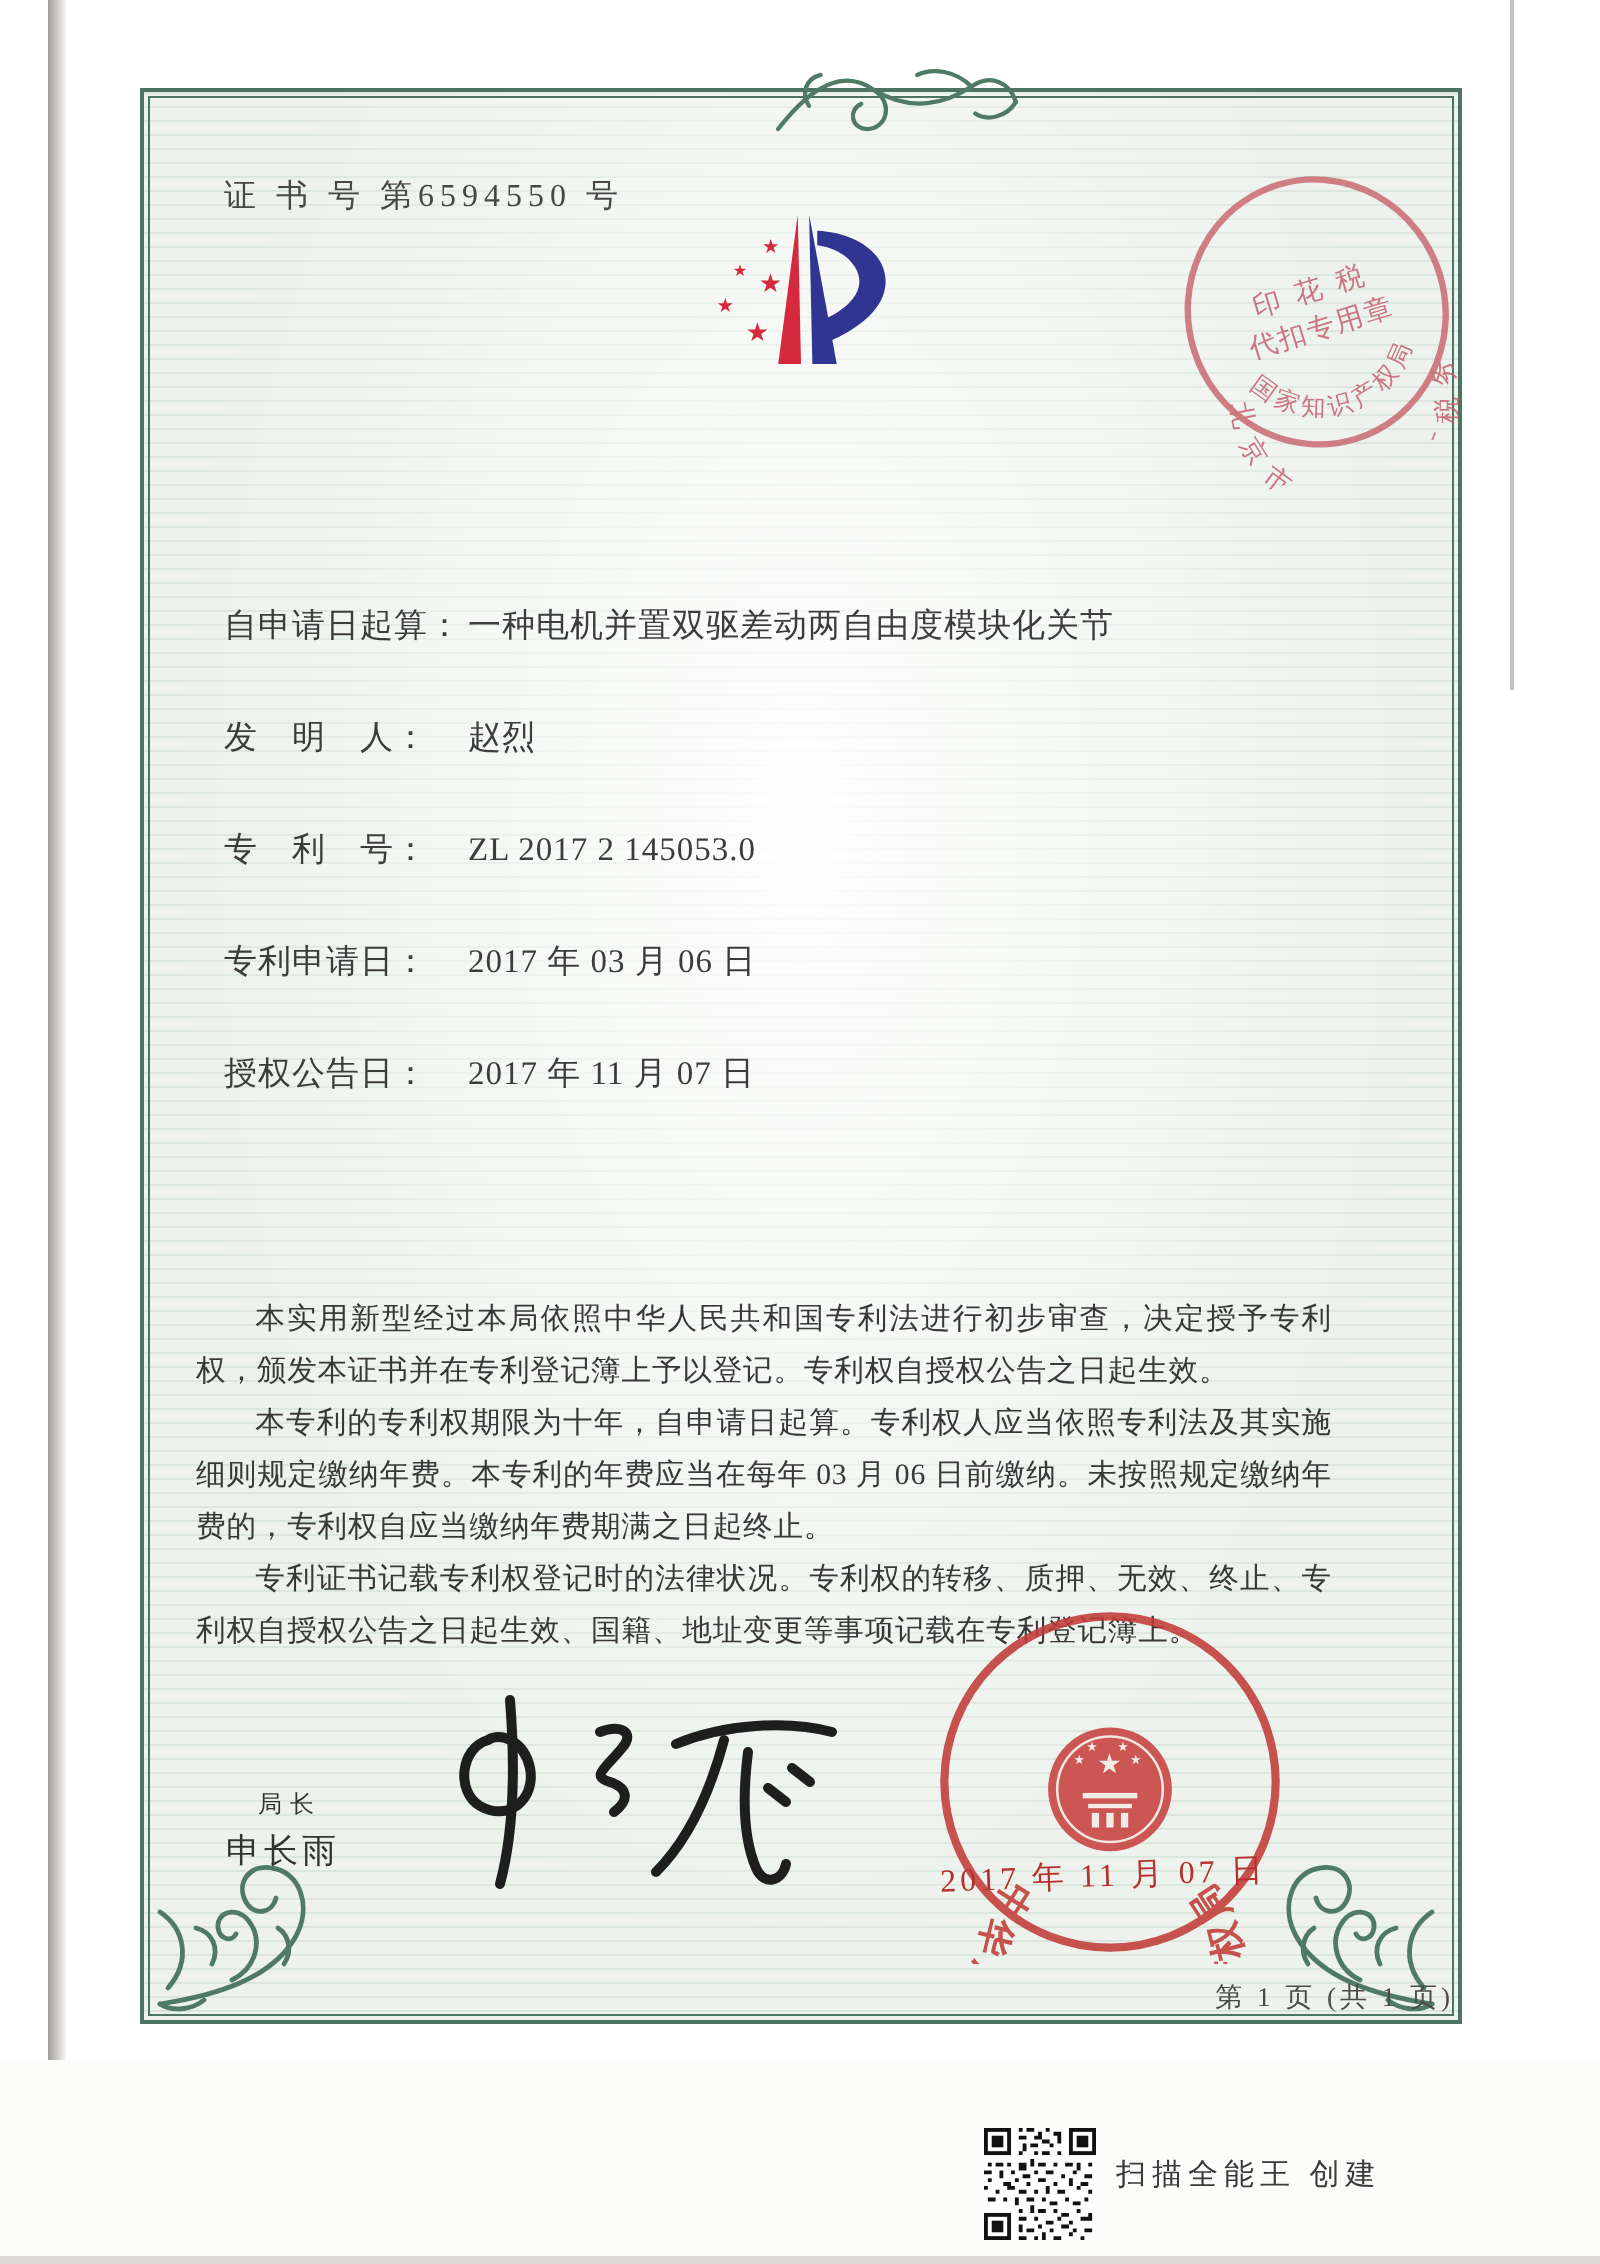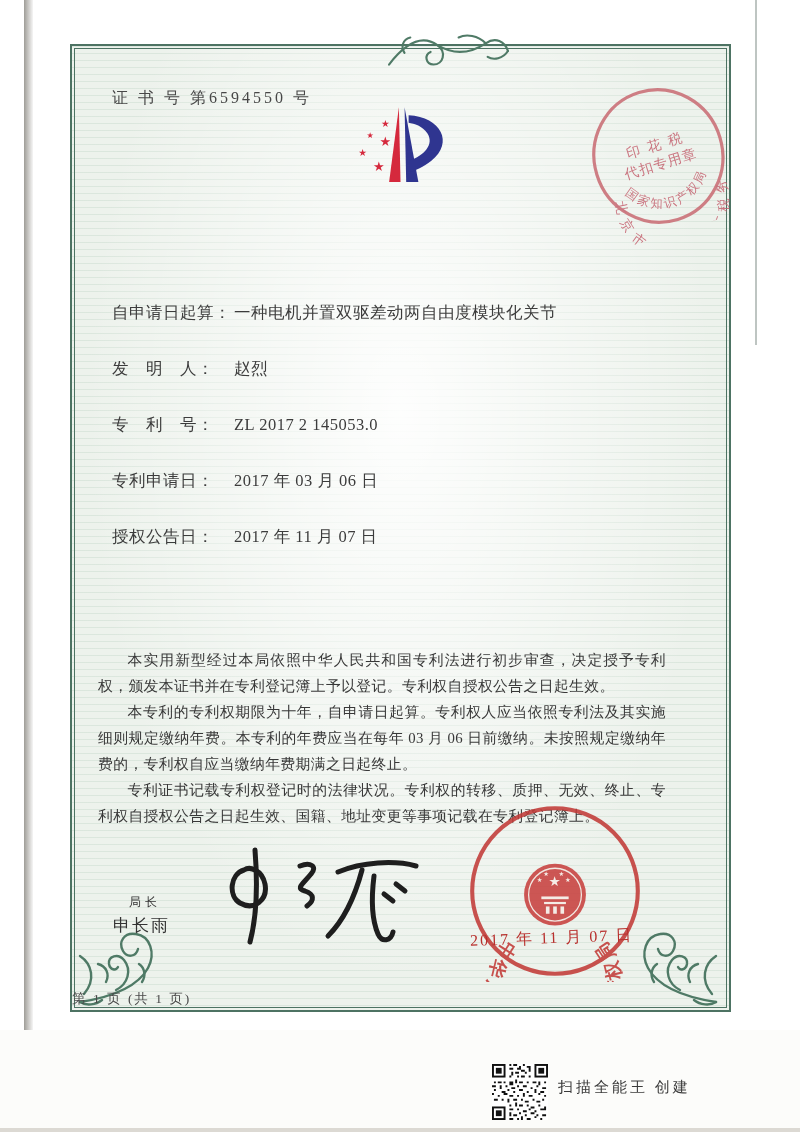--- a/index.html
+++ b/index.html
@@ -45,21 +45,21 @@
   .paras p{margin:0;text-indent:2em;letter-spacing:.4px;}
 
   .dir-title{position:absolute;left:129px;top:880px;font-size:12px;color:#333;letter-spacing:4px;margin-top:14px;}
   .dir-name{position:absolute;left:113px;top:914px;font-size:17px;color:#333;letter-spacing:2px;text-align:right;}
   .signature{position:absolute;left:212px;top:840px;width:220px;height:110px;}
 
   .seal{position:absolute;left:464px;top:800px;width:182px;height:182px;opacity:.88;}
   .seal-date{position:absolute;left:470px;top:928px;font-size:16px;color:#b8302d;letter-spacing:2px;
     transform:rotate(-2deg);white-space:nowrap;}
 
-  .footer{position:absolute;left:72px;top:990px;width:655px;text-align:left;
+  .footer{position:absolute;left:72px;top:990px;width:655px;text-align:right;
     font-size:13.5px;color:#4a4a4a;letter-spacing:2px;}
 
   .qr{position:absolute;left:492px;top:1064px;width:56px;height:56px;}
   .scan-caption{position:absolute;left:558px;top:1078px;font-size:15px;color:#3a3a3a;letter-spacing:3px;white-space:nowrap;}
 </style>
 </head>
 <body>
 
 <div class="stage">
 

